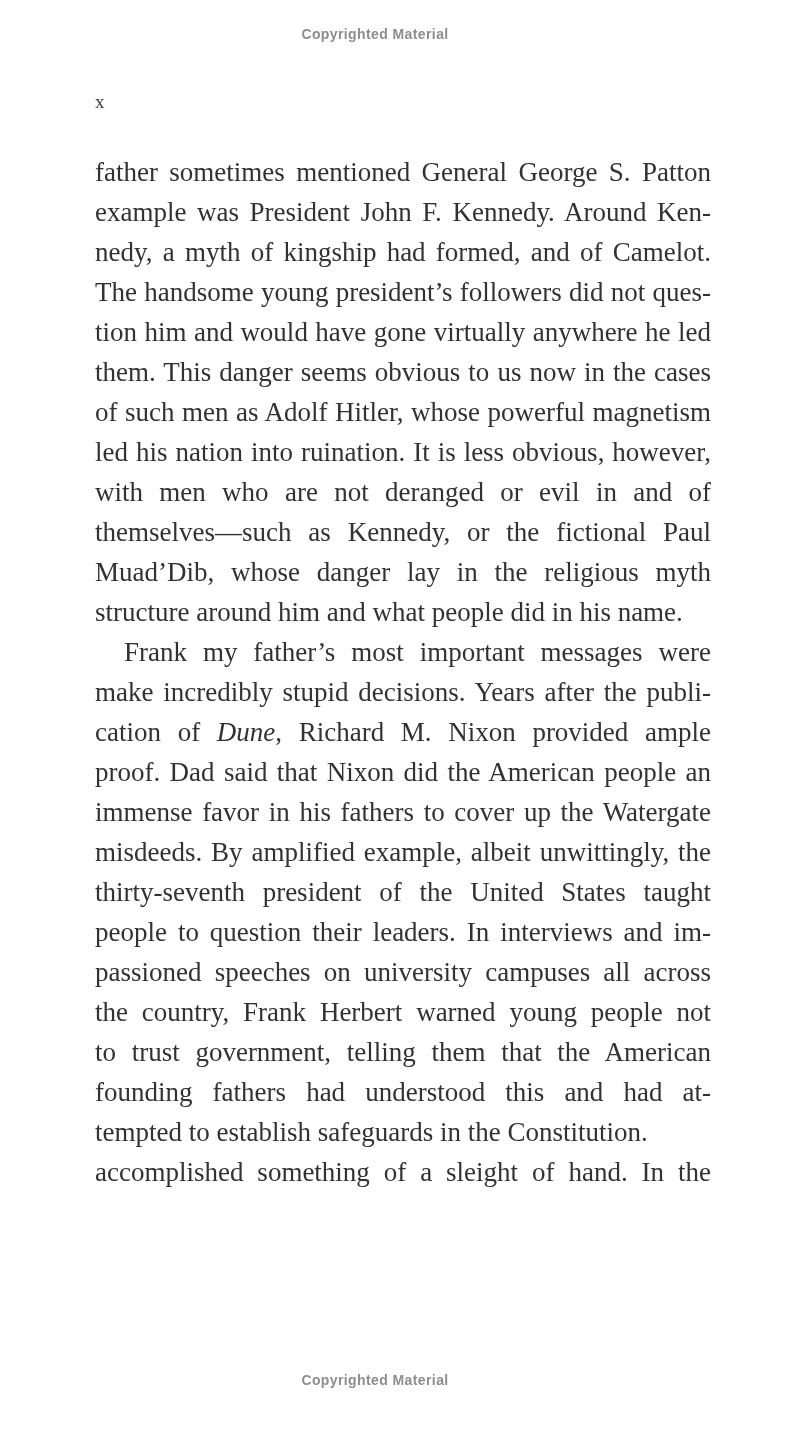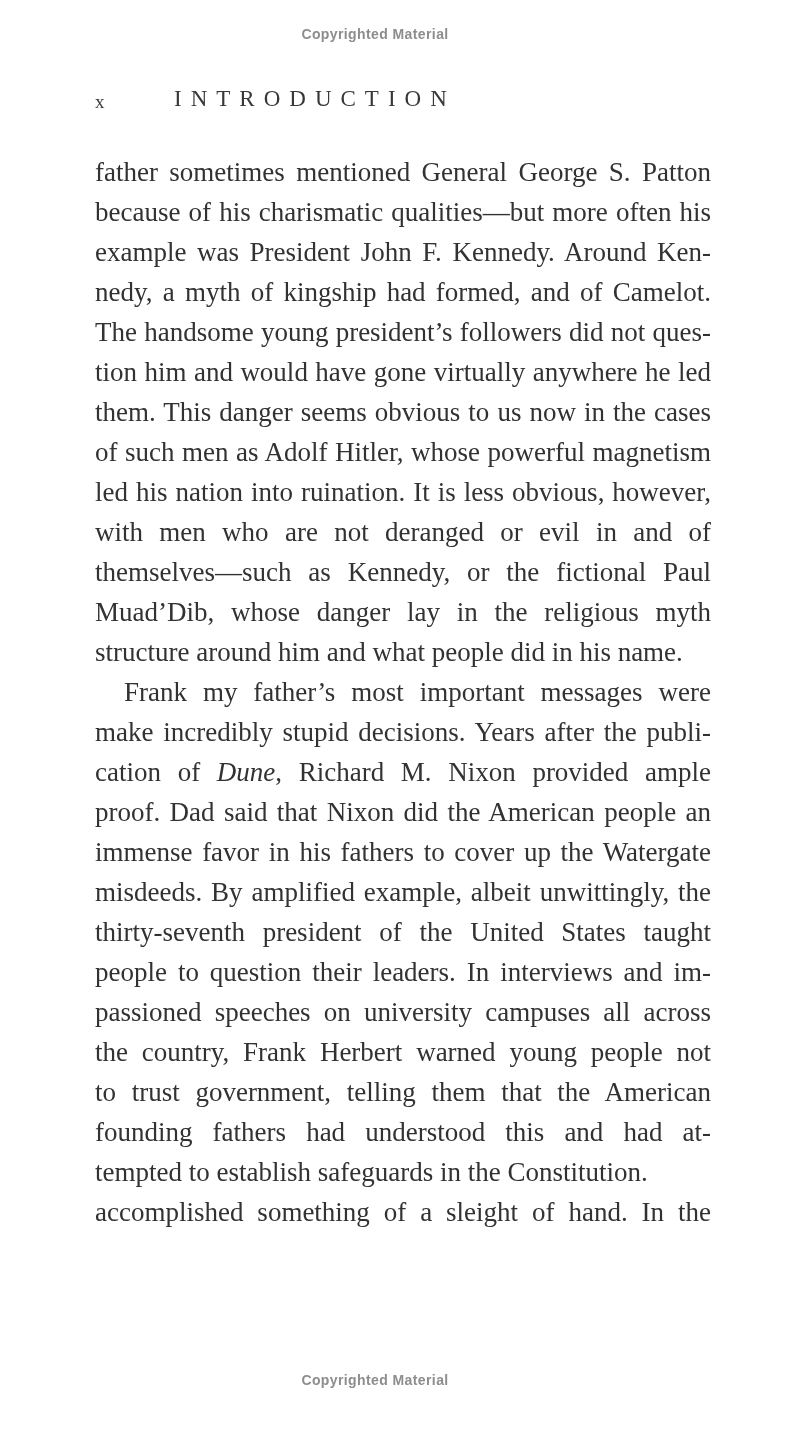--- a/index.html
+++ b/index.html
@@ -75,26 +75,24 @@
     font-style: italic;
   }
 </style>
 </head>
 <body>
 
 <div class="notice notice-top">Copyrighted Material</div>
 
 <div class="page-header">
   <span class="page-number">x</span>
-  <span class="chapter-title">INTRODUCTION</span>
 </div>
 
 <div class="text-block">
     <div class="text-line"><span>father sometimes mentioned General George S. Patton</span></div>
-    <div class="text-line"><span>because of his charismatic qualities—but more often his</span></div>
     <div class="text-line"><span>example was President John F. Kennedy. Around Ken-</span></div>
     <div class="text-line"><span>nedy, a myth of kingship had formed, and of Camelot.</span></div>
     <div class="text-line"><span>The handsome young president’s followers did not ques-</span></div>
     <div class="text-line"><span>tion him and would have gone virtually anywhere he led</span></div>
     <div class="text-line"><span>them. This danger seems obvious to us now in the cases</span></div>
     <div class="text-line"><span>of such men as Adolf Hitler, whose powerful magnetism</span></div>
     <div class="text-line"><span>led his nation into ruination. It is less obvious, however,</span></div>
     <div class="text-line"><span>with men who are not deranged or evil in and of</span></div>
     <div class="text-line"><span>themselves—such as Kennedy, or the fictional Paul</span></div>
     <div class="text-line"><span>Muad’Dib, whose danger lay in the religious myth</span></div>

